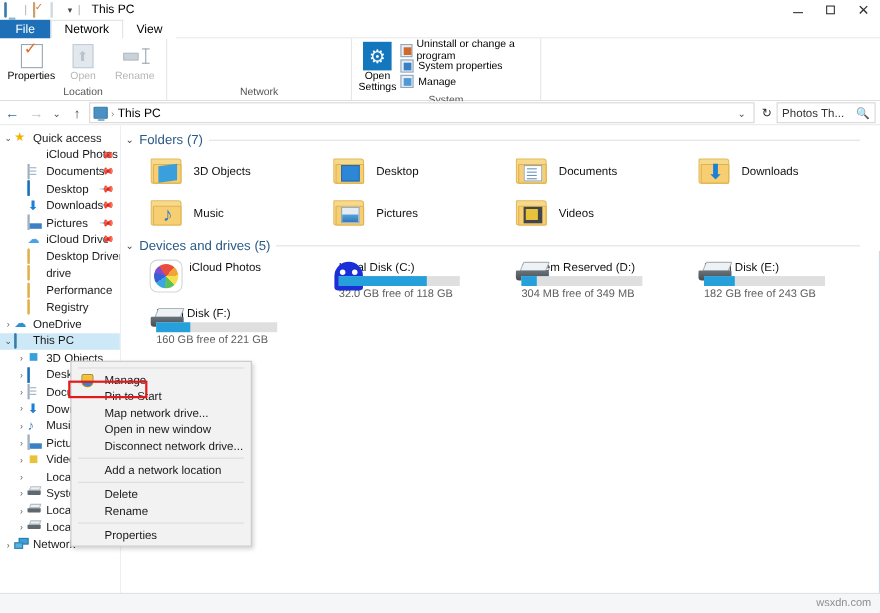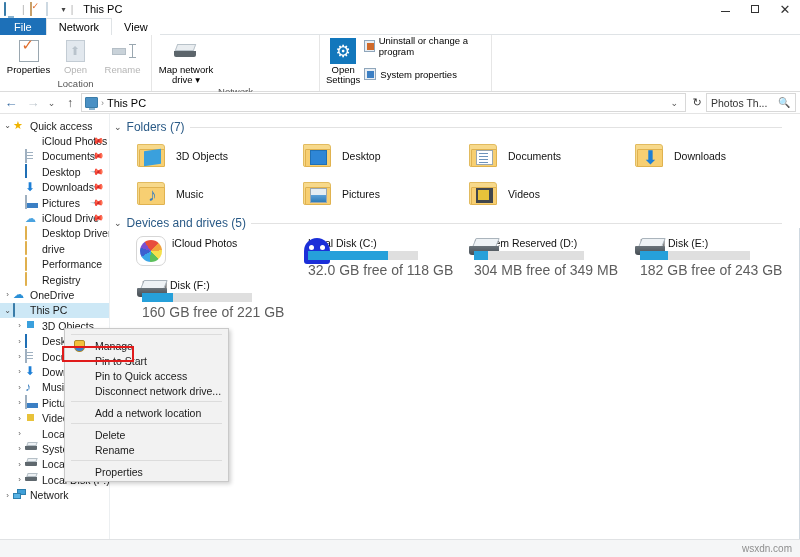--- a/index.html
+++ b/index.html
@@ -96,21 +96,21 @@
   .icon-drive .bot { position: absolute; left: 0; top: 8px; width: 22px; height: 6px; background: #5c656b; border-radius: 0 0 2px 2px; }
 
   .icon-netloc { width: 24px; height: 22px; position: relative; }
   .icon-netloc .m1 { position: absolute; left: 7px; top: 0px; width: 16px; height: 12px; background: #3f9fd8; border: 1px solid #2d7fae; }
   .icon-netloc .m2 { position: absolute; left: 0px; top: 7px; width: 15px; height: 11px; background: #55b0e3; border: 1px solid #2d7fae; }
   .icon-netloc .st { position: absolute; left: 4px; bottom: 0px; width: 8px; height: 2px; background: #8fb9cf; }
 
   .icon-gear { width: 26px; height: 26px; background: #1277bc; display:flex; align-items:center; justify-content:center; }
   .icon-gear span { color: #fff; font-size: 17px; line-height: 1; }
 
-  .syslist { display: flex; flex-direction: column; gap: 14px; padding-top: 2px; }
+  .syslist { display: flex; flex-direction: column; gap: 0; padding-top: 2px; }
   .sysitem { display: flex; align-items: center; gap: 4px; font-size: 9.5px; color: #000; height: 14px; }
   .sysicon { width: 12px; height: 12px; border: 1px solid #8fa6bb; background: #dce8f2; position: relative; }
   .sysicon.u { background:#e8eef4; }
   .sysicon.u:after { content:""; position:absolute; left:2px; top:2px; width:7px; height:7px; background:#d06a2a; }
   .sysicon.p { background:#e8eef4; }
   .sysicon.p:after { content:""; position:absolute; left:2px; top:2px; width:7px; height:7px; background:#3b7fc4; }
   .sysicon.m { background:#e8eef4; }
   .sysicon.m:after { content:""; position:absolute; left:2px; top:2px; width:7px; height:7px; background:#4f9ad6; }
 
   .ribbon-right { flex: 1; border-right: 0; }
@@ -230,21 +230,21 @@
 
   .hdd-icon { width: 34px; height: 22px; position: relative; }
   .hdd-icon .t { position: absolute; left: 6px; top: 2px; width: 24px; height: 9px; background: #eef2f5; border: 1px solid #aab4bc; transform: skewX(-22deg); border-radius:1px; }
   .hdd-icon .b { position: absolute; left: 1px; top: 10px; width: 30px; height: 9px; background: linear-gradient(#6a737a,#464d53); border-radius: 1px 1px 3px 3px; }
 
   .drivetile { width: 166px; height: 42px; display: flex; gap: 6px; align-items: flex-start; padding-top: 4px; }
   .drivetile .dinfo { padding-top: 1px; }
   .drivetile .dname { font-size: 10.5px; color: #111; margin-bottom: 2px; }
   .bar { width: 110px; height: 9px; background: #dfdfdf; border: 0; position: relative; margin-bottom: 2px; }
   .bar .fill { height: 9px; background: #26a0da; }
-  .drivetile .dfree { font-size: 14px; color: #5d5d5d; }
+  .drivetile .dfree { font-size: 10px; color: #5d5d5d; }
 
   
   .ctxmenu {
     position: absolute; left: 64px; top: 328px; width: 165px;
     background: #f2f2f2; border: 1px solid #c9c9c9; box-shadow: 2px 2px 4px rgba(0,0,0,.18);
     padding: 2px 0; z-index: 50;
   }
   .ctxitem { height: 15px; display: flex; align-items: center; padding-left: 30px; font-size: 10.5px; color: #1a1a1a; position: relative; }
   .ctxitem.bold { font-weight: bold; }
   .ctxsep { height: 1px; background: #dcdcdc; margin: 3px 6px 3px 6px; }
@@ -329,30 +329,20 @@
               </span>
           </span>
           <span class="lbl">Rename</span>
         </div>
       </div>
       <div class="rgroup-label">Location</div>
     </div>
 
     <div class="rgroup" style="width:168px">
       <div class="rgroup-items">
-        <div class="rbtn" style="width:56px">
-          <span class="glyph">
-            <span class="icon-drive">
-                <span class="top"></span>
-                <span class="bot"></span>
-              </span>
-          </span>
-          <span class="lbl">Map network
-drive ▾</span>
-        </div>
       </div>
       <div class="rgroup-label">Network</div>
     </div>
 
     <div class="rgroup" style="width:172px">
       <div class="rgroup-items" style="gap:4px">
         <div class="rbtn" style="width:40px">
           <span class="glyph">
               <span class="icon-gear">
                 <span>⚙</span>
@@ -711,21 +701,24 @@
   <div class="ctxmenu" id="ctxmenu">
       <div class="ctxsep"></div>
       <div class="ctxitem">
         <span class="shield"></span>
         <span>Manage</span>
       </div>
       <div class="ctxitem">
         <span>Pin to Start</span>
       </div>
       <div class="ctxitem">
-        <span>Pin to Quick access</span>
+        <span>Map network drive...</span>
+      </div>
+      <div class="ctxitem">
+        <span>Open in new window</span>
       </div>
       <div class="ctxitem">
         <span>Disconnect network drive...</span>
       </div>
       <div class="ctxsep"></div>
       <div class="ctxitem">
         <span>Add a network location</span>
       </div>
       <div class="ctxsep"></div>
       <div class="ctxitem">

